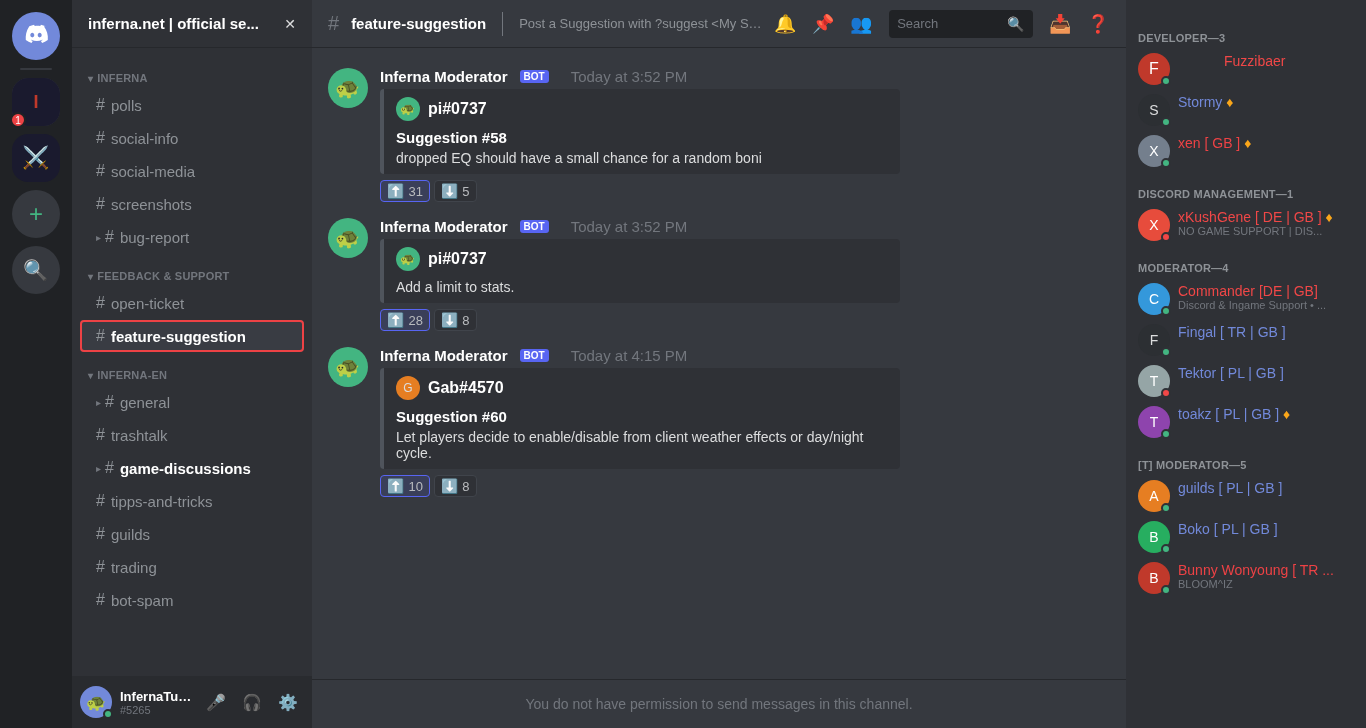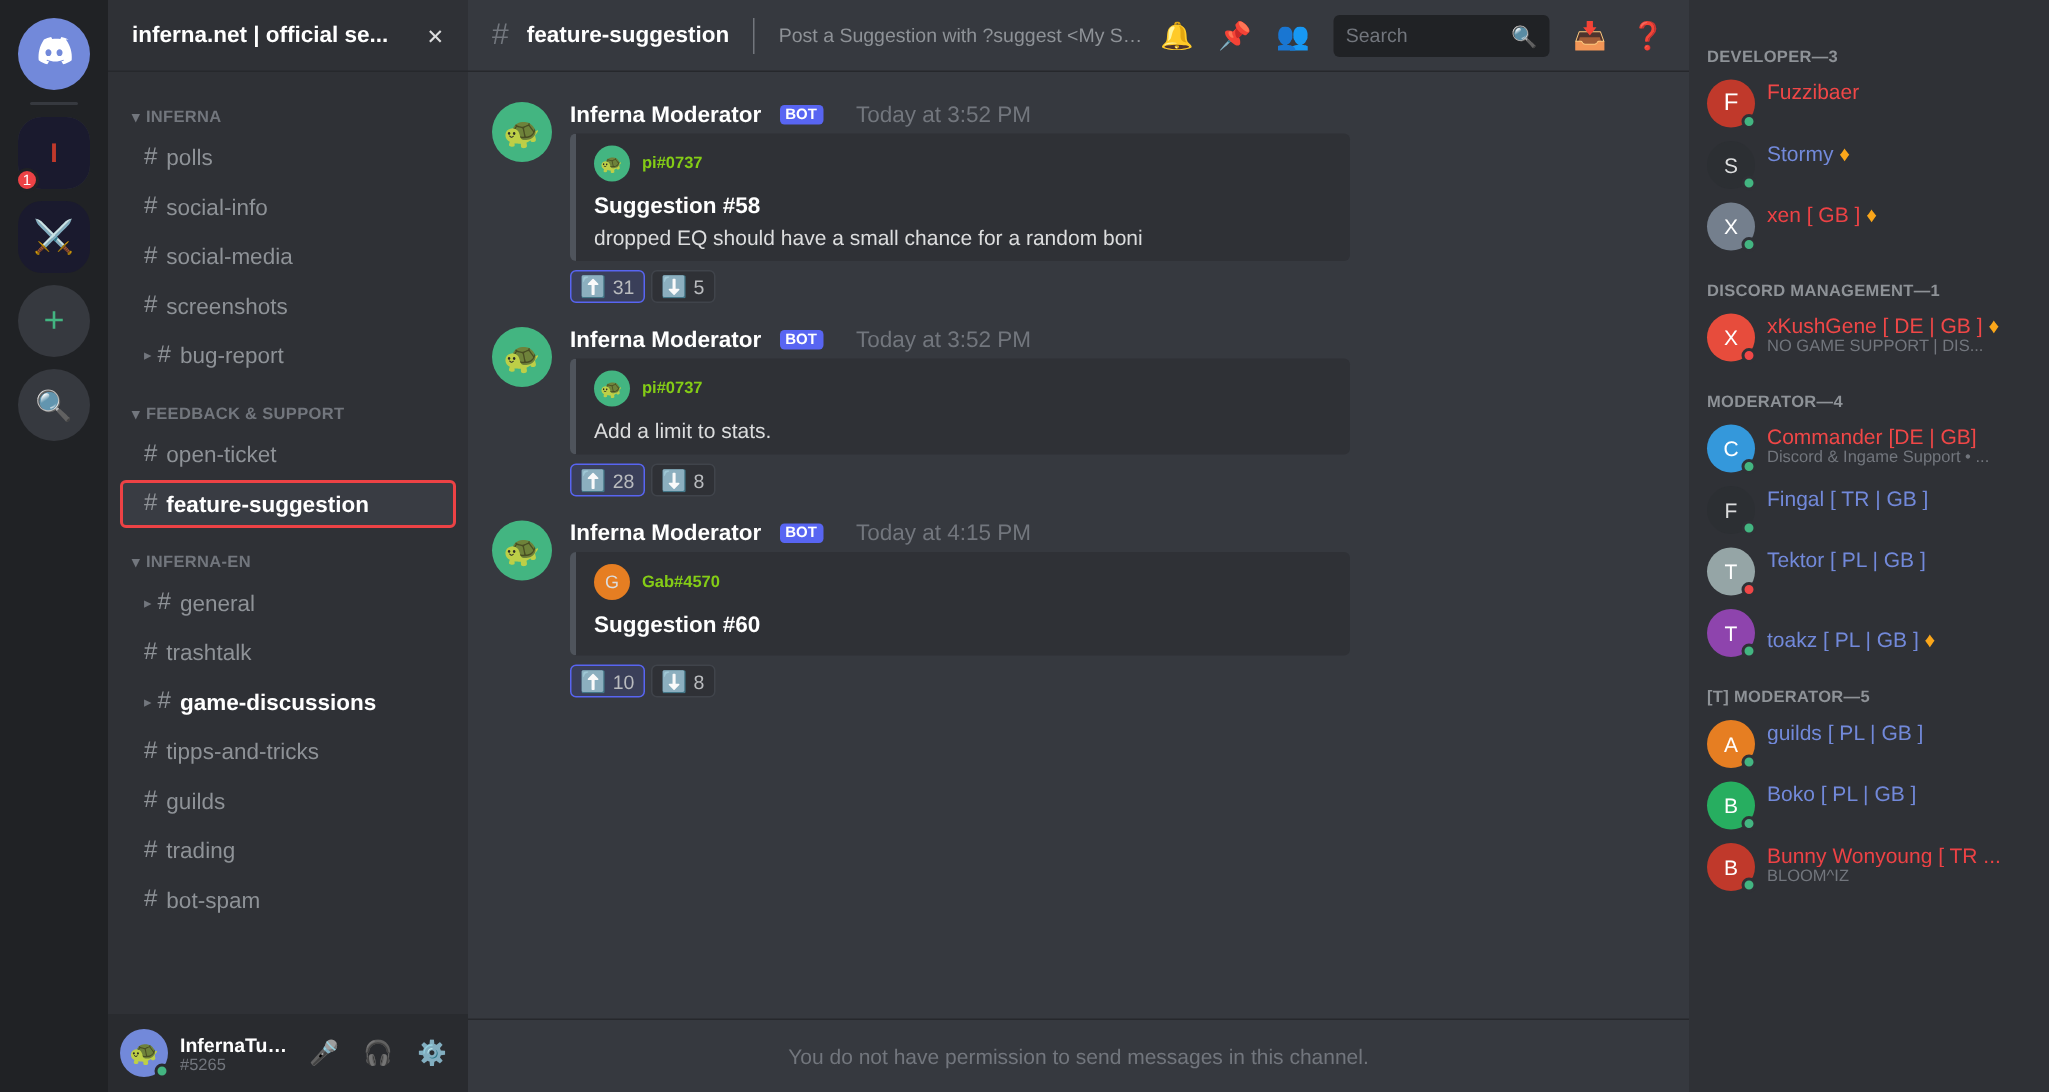--- a/index.html
+++ b/index.html
@@ -354,22 +354,22 @@
       width: 24px;
       height: 24px;
       border-radius: 50%;
       background: #43b581;
       display: flex;
       align-items: center;
       justify-content: center;
       font-size: 12px;
     }
     .embed-author-name {
-      color: #84cc16;
-      font-size: 11px;
+      color: #ffffff;
+      font-size: 16px;
       font-weight: 600;
     }
     .embed-title {
       font-weight: 700;
       font-size: 15px;
       color: #fff;
       margin-bottom: 4px;
     }
     .embed-description {
       color: #dcddde;
@@ -454,28 +454,28 @@
     }
     .member-status-text {
       font-size: 11px;
       color: #72767d;
       white-space: nowrap;
       overflow: hidden;
       text-overflow: ellipsis;
     }
 
     
-    .color-fuzzibaer { color: #f04747; }
+    .color-fuzzibaer { color: #f04747; margin-left: 46px; }
     .color-stormy { color: #7289da; }
     .color-xen { color: #ed4245; }
     .color-xkushgene { color: #f04747; }
     .color-commander { color: #f04747; }
     .color-fingal { color: #7289da; }
     .color-tektor { color: #7289da; }
-    .color-toakz { color: #7289da; margin-top: 12px; }
+    .color-toakz { color: #7289da; }
     .color-anooxy { color: #7289da; }
     .color-boko { color: #7289da; }
     .color-bunny { color: #ed4245; }
 
     
     .av-green { background: #43b581; }
 
     .member-status-indicator {
       position: absolute;
       bottom: -1px;
@@ -716,20 +716,21 @@
             <span class="message-author">Inferna Moderator</span>
             <span class="bot-tag">BOT</span>
             <span class="message-timestamp">Today at 4:15 PM</span>
           </div>
           <div class="embed">
             <div class="embed-author">
               <div class="embed-author-icon" style="background:#e67e22;">G</div>
               <span class="embed-author-name">Gab#4570</span>
             </div>
             <div class="embed-title">Suggestion #60</div>
+            <div class="embed-description">Let players decide to enable/disable from client weather effects or day/night cycle.</div>
           </div>
           <div class="reactions" style="padding-left:0;margin-top:6px;">
             <div class="reaction upvote">
               <span class="reaction-emoji">⬆️</span>
               <span class="reaction-count">10</span>
             </div>
             <div class="reaction downvote">
               <span class="reaction-emoji">⬇️</span>
               <span class="reaction-count">8</span>
             </div>

